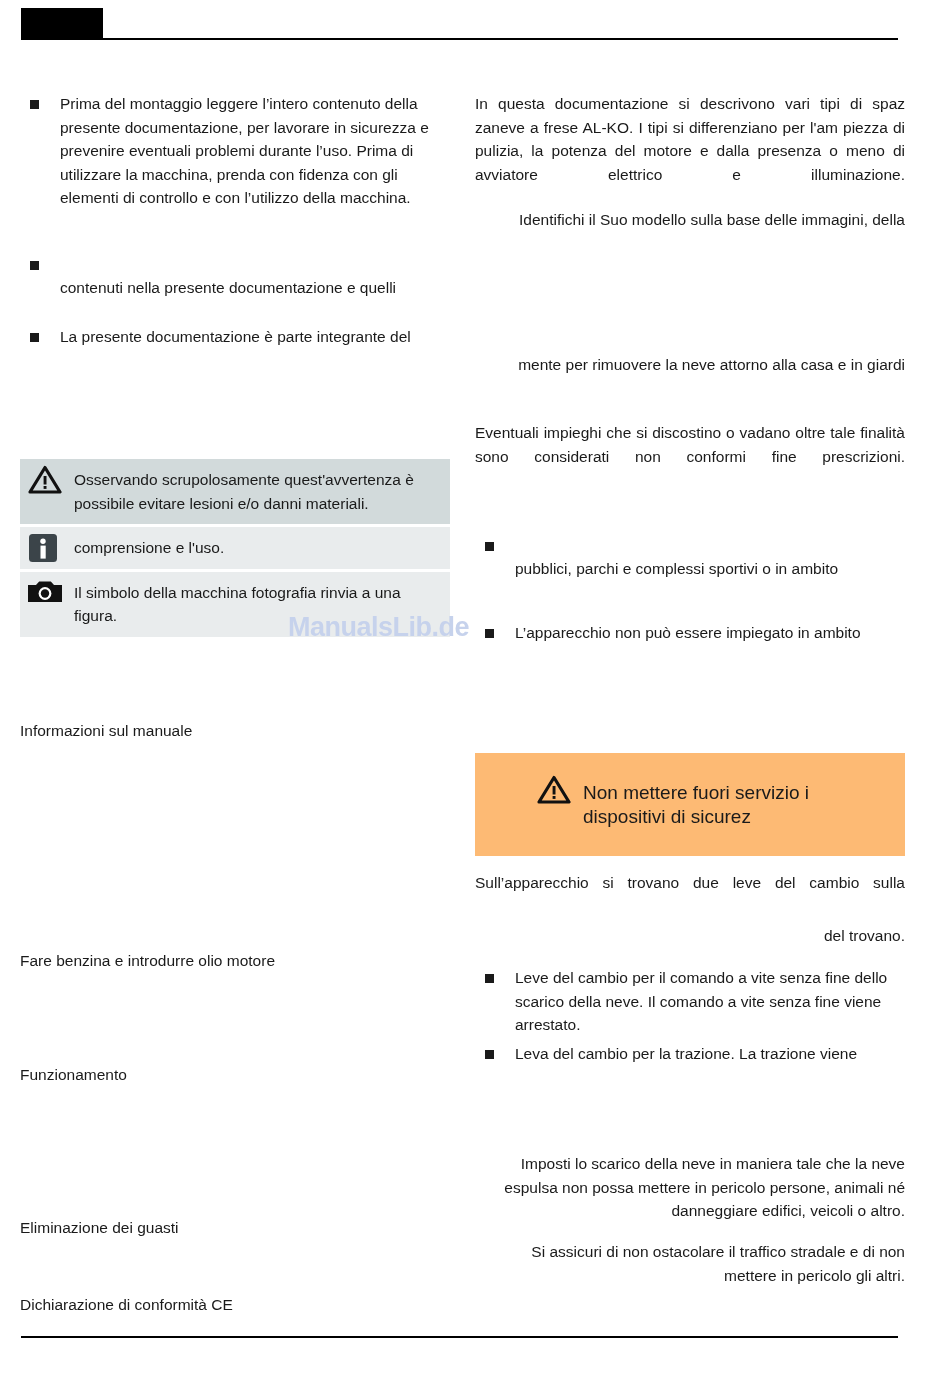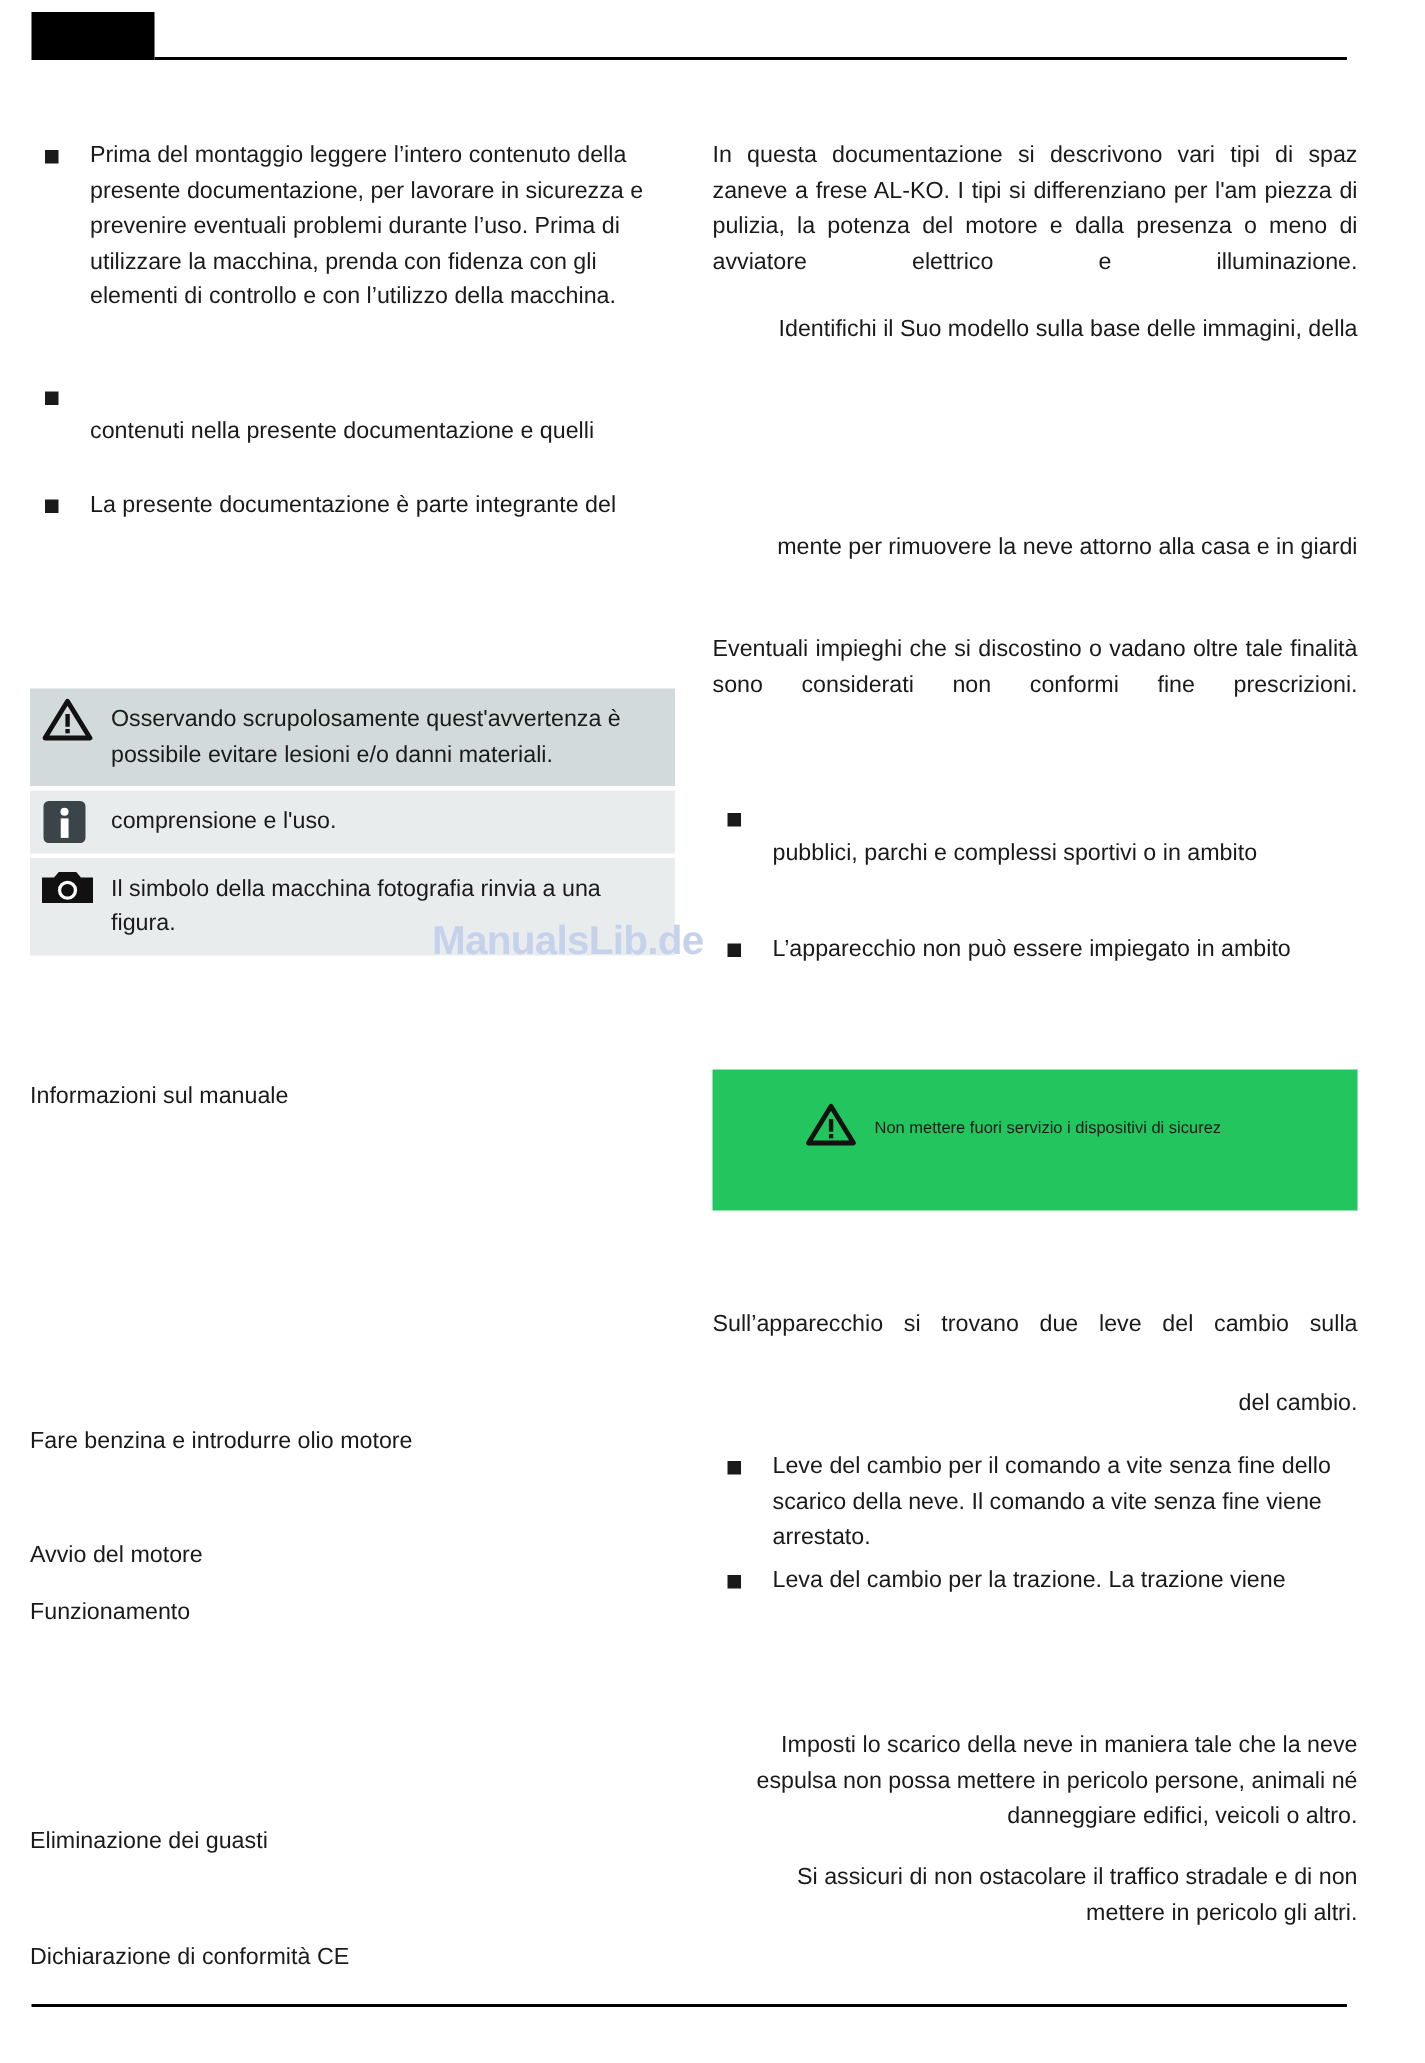--- a/index.html
+++ b/index.html
@@ -118,25 +118,26 @@
     top: 6px;
     width: 38px;
     height: 32px;
   }
   .icon-holder svg { display: block; }
 
   
   .callout {
     position: relative;
     box-sizing: border-box;
-    background: #22c55e;
+    background: #fdba74;
     padding: 28px 14px 28px 108px;
-    font-size: 11px;
+    font-size: 19px;
     line-height: 23.5px;
     min-height: 94px;
+    margin-top: 40px;
   }
   .callout .icon-holder {
     left: 62px;
     top: 22px;
   }
 
   
   .toc-entry {
     font-size: 15.5px;
     line-height: 23.5px;
@@ -210,21 +211,20 @@
       </span>
       <span>Il simbolo della macchina fotografia rinvia a una figura.</span>
     </div>
 
   </div>
 
   <div class="blk toc-entry" style="top:719px;">Informazioni sul manuale</div>
 
   <div class="blk toc-entry" style="top:949px;">Fare benzina e introdurre olio motore</div>
 
-  <div class="blk toc-entry" style="top:1025px;">Avvio del motore</div>
 
   <div class="blk toc-entry" style="top:1063px;">Funzionamento</div>
 
   <div class="blk toc-entry" style="top:1216px;">Eliminazione dei guasti</div>
 
   <div class="blk toc-entry" style="top:1293px;">Dichiarazione di conformità CE</div>
 
 </div>
 
 <div id="right-column" class="column">
@@ -260,21 +260,21 @@
           <rect x="15.6" y="11" width="2.9" height="8.5" fill="#111"></rect>
           <rect x="15.6" y="21" width="2.9" height="2.9" fill="#111"></rect>
         </svg>
       </span>
       <span>Non mettere fuori servizio i dispositivi di sicurez</span>
     </div>
   </div>
 
   <div class="blk para just" style="top:871px;">Sull’apparecchio si trovano due leve del cambio sulla</div>
 
-  <div class="blk para" style="top:924px;">del cambio.</div>
+  <div class="blk para" style="top:924px;">del trovano.</div>
 
   <div class="blk" style="top:966px;">
     <div class="bullet-row">
       <span class="bullet-mark"></span>
       <span class="bullet-text">Leve del cambio per il comando a vite senza fine dello scarico della neve. Il comando a vite senza fine viene arrestato.</span>
     </div>
     <div class="bullet-row">
       <span class="bullet-mark"></span>
       <span class="bullet-text">Leva del cambio per la trazione. La trazione viene</span>
     </div>

